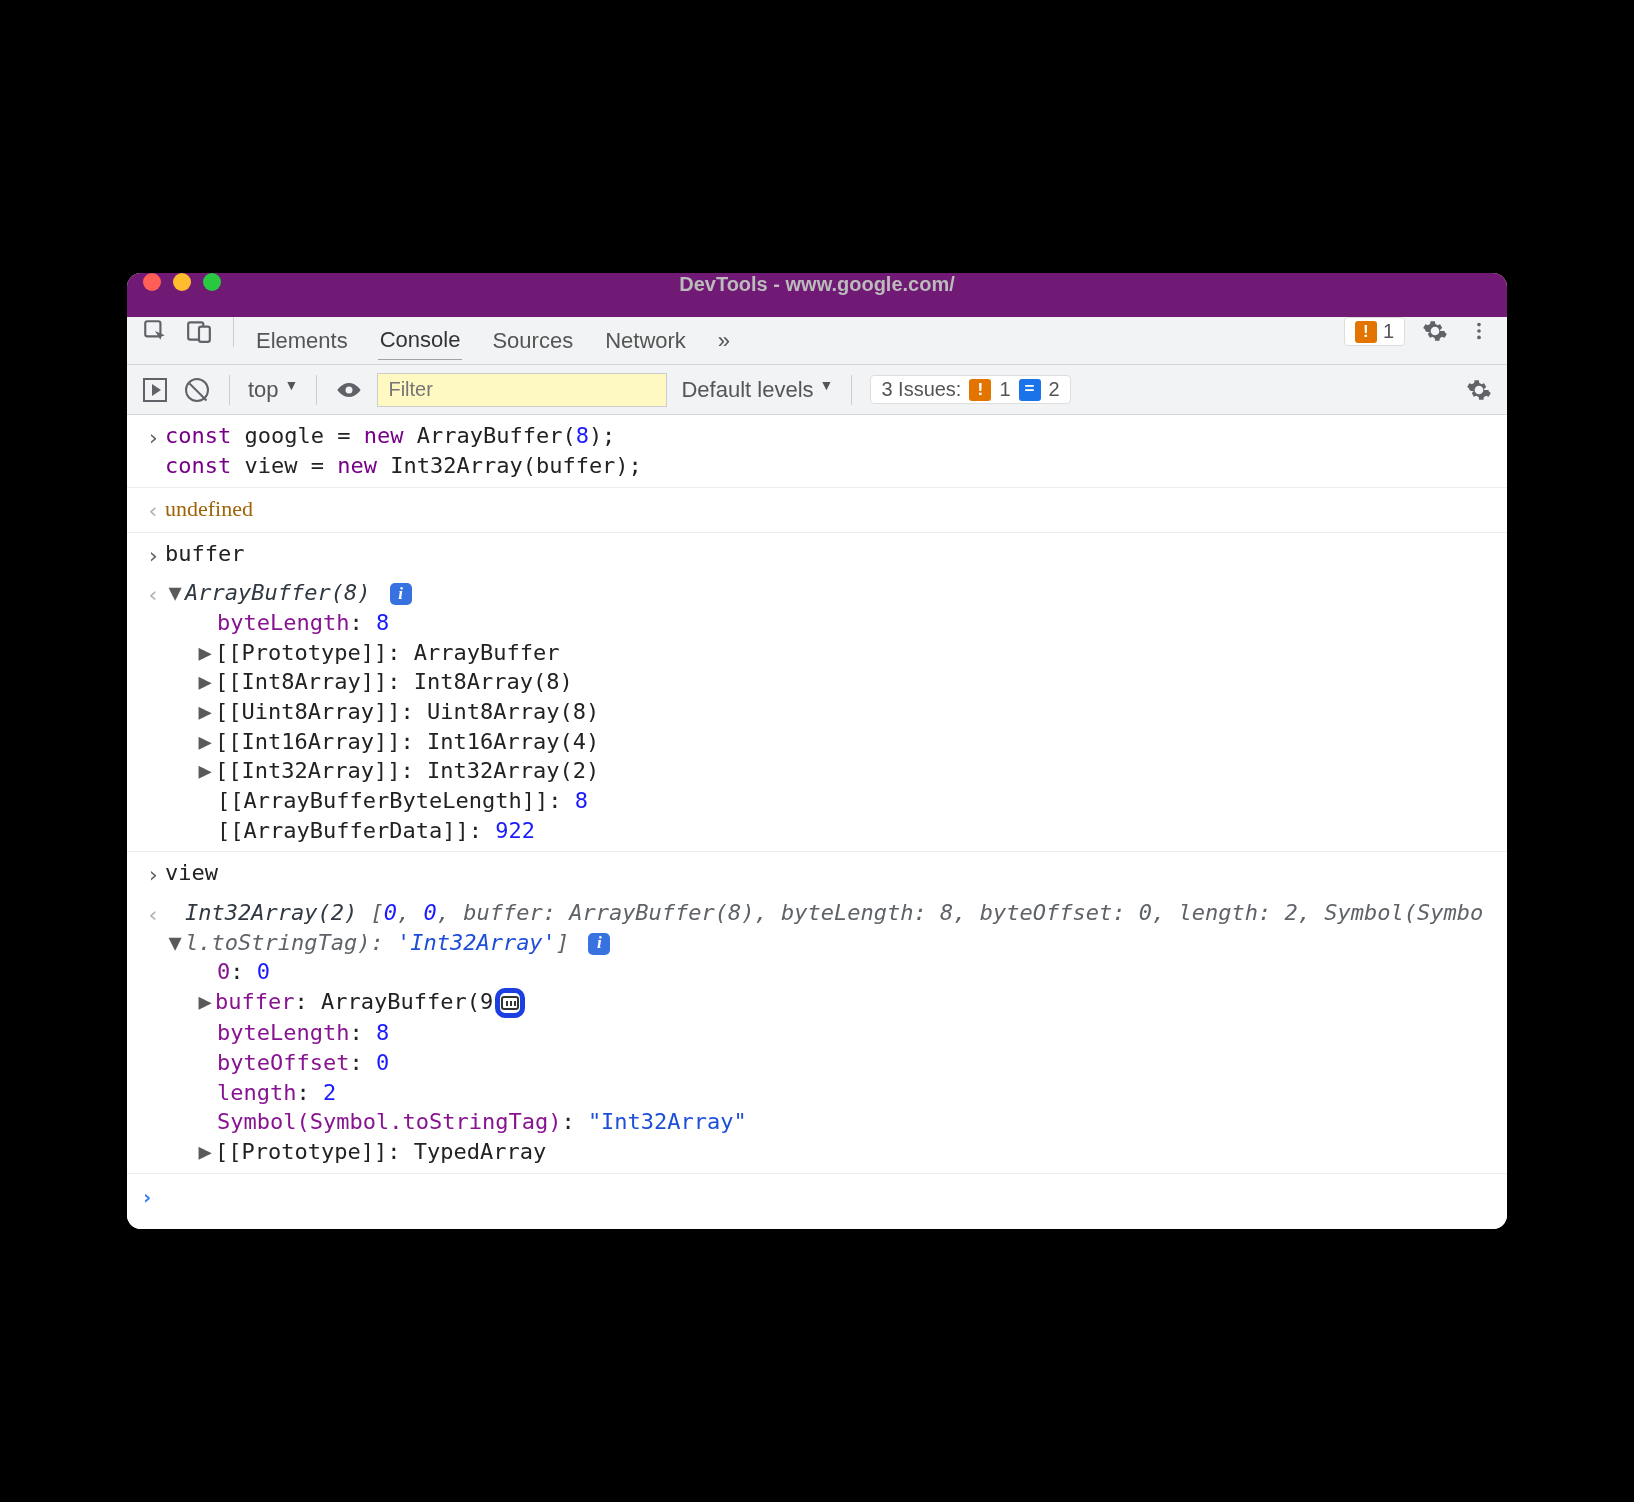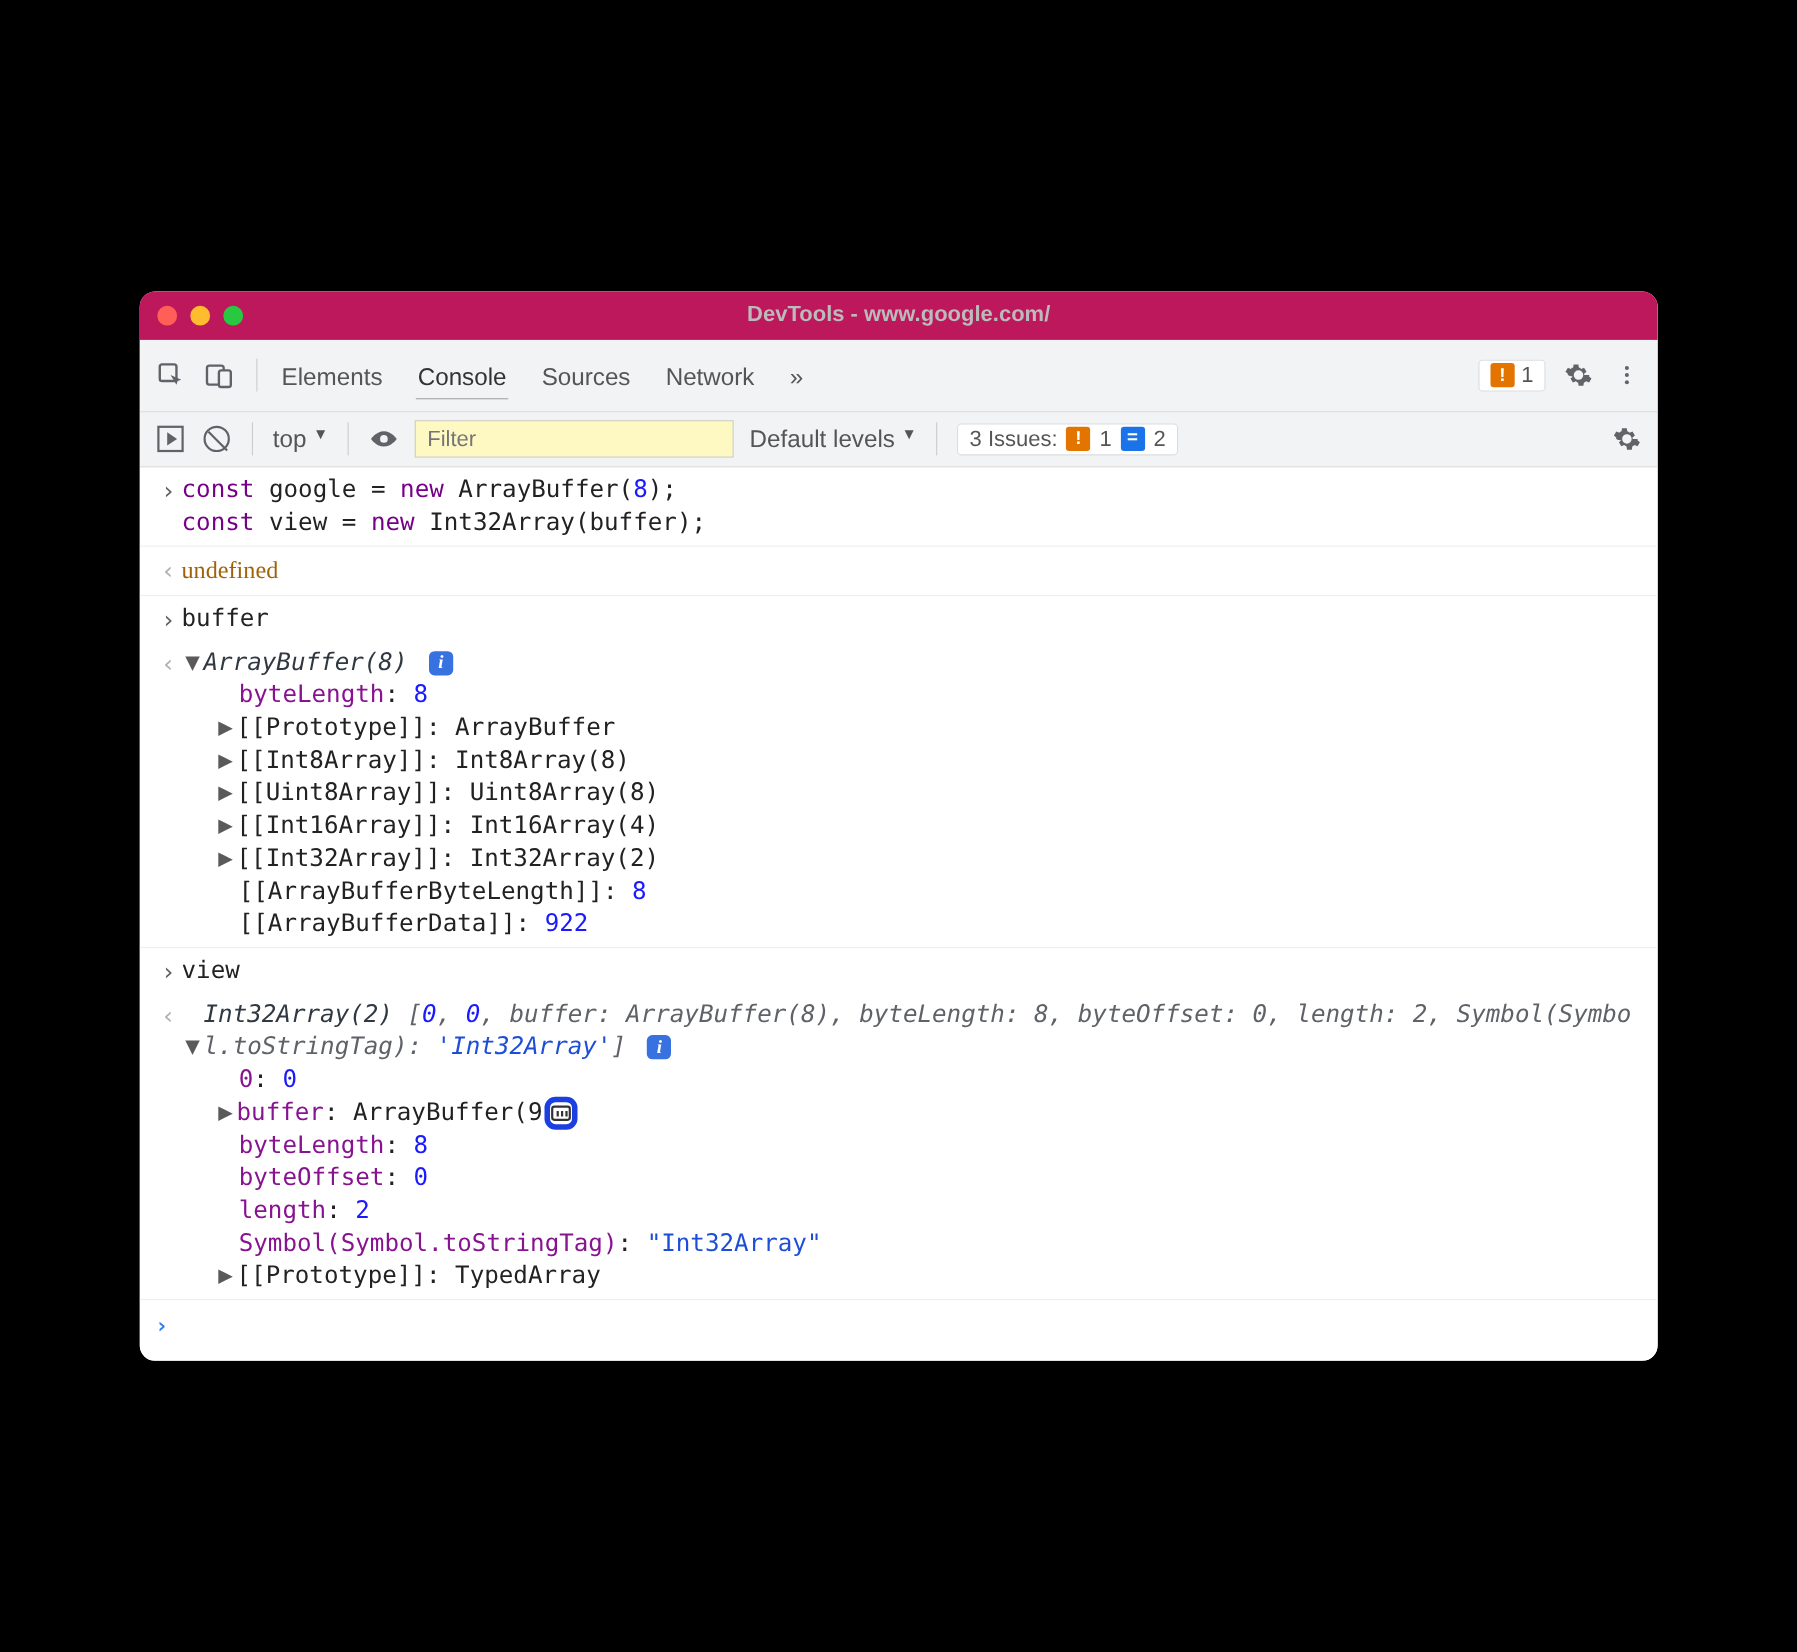--- a/index.html
+++ b/index.html
@@ -14,41 +14,40 @@
   }
   .window {
     width: 1380px;
     background: #fff;
     border-radius: 14px;
     overflow: hidden;
     box-shadow: 0 30px 60px rgba(0,0,0,.5);
   }
   .titlebar {
     height: 44px;
-    background: #be185d;
+    background: #701a75;
     display: flex;
-    align-items: center;
     padding: 0 16px;
     position: relative;
   }
   .traffic { display: flex; gap: 12px; }
   .dot { width: 18px; height: 18px; border-radius: 50%; }
   .dot.red { background: #ff5f57; }
   .dot.yellow { background: #febc2e; }
   .dot.green { background: #28c840; }
   .wintitle {
     position: absolute; left: 0; right: 0;
     text-align: center; color: #bbb; font-size: 20px; font-weight: 600;
   }
   .toolbar1 {
-    height: 66px;
+    height: 48px;
     background: #f1f3f4;
     border-bottom: 1px solid #d6d6d6;
     display: flex;
-    align-items: center;
+    align-items: flex-start;
     padding: 0 14px;
     gap: 16px;
     font-size: 22px;
     color: #555;
   }
   .ic { width: 28px; height: 28px; display:flex; align-items:center; justify-content:center; }
   .vsep { width:1px; height:30px; background:#ccc; margin:0 4px; }
   .tabs { display:flex; gap: 28px; align-items:center; flex: 0 0 auto; }
   .tab { padding: 10px 2px 6px; color:#555; }
   .tab.active { color:#333; font-weight:500; border-bottom:1px solid #a3a3a3; }

